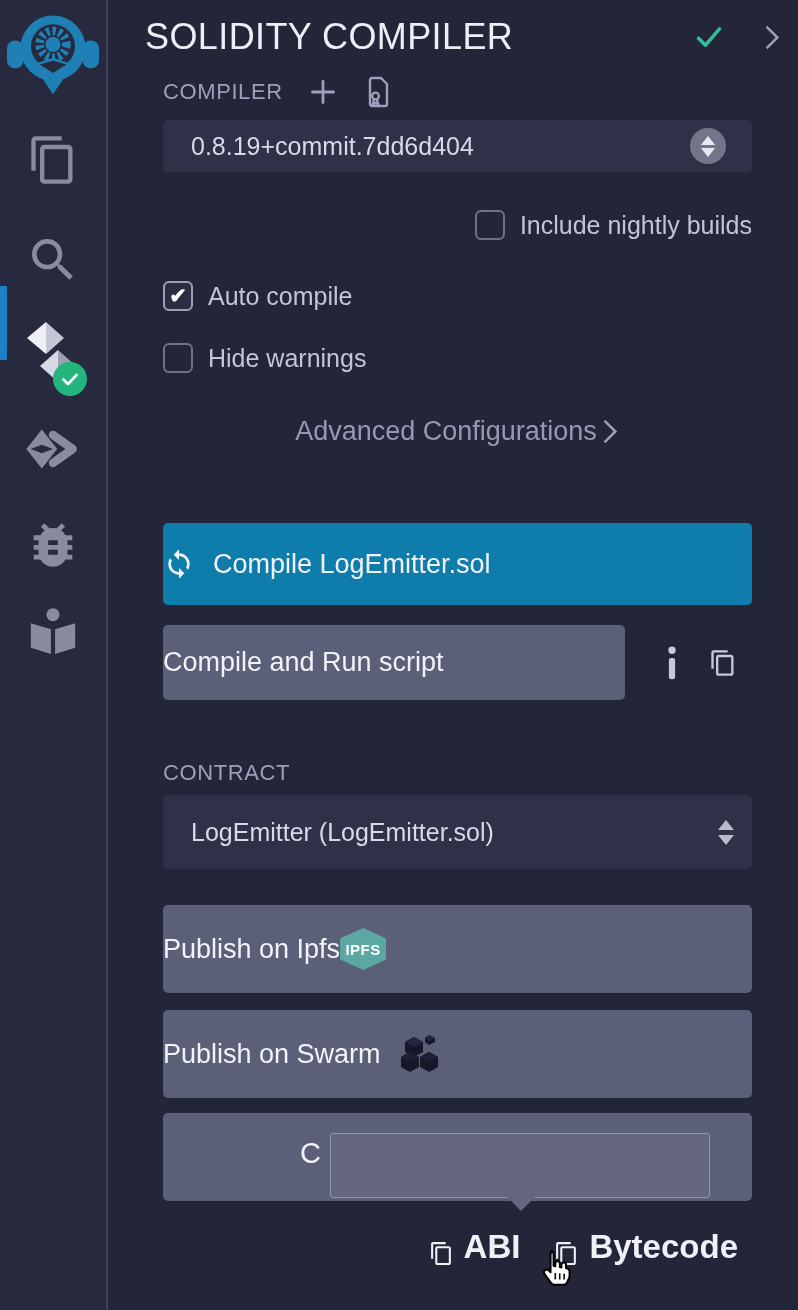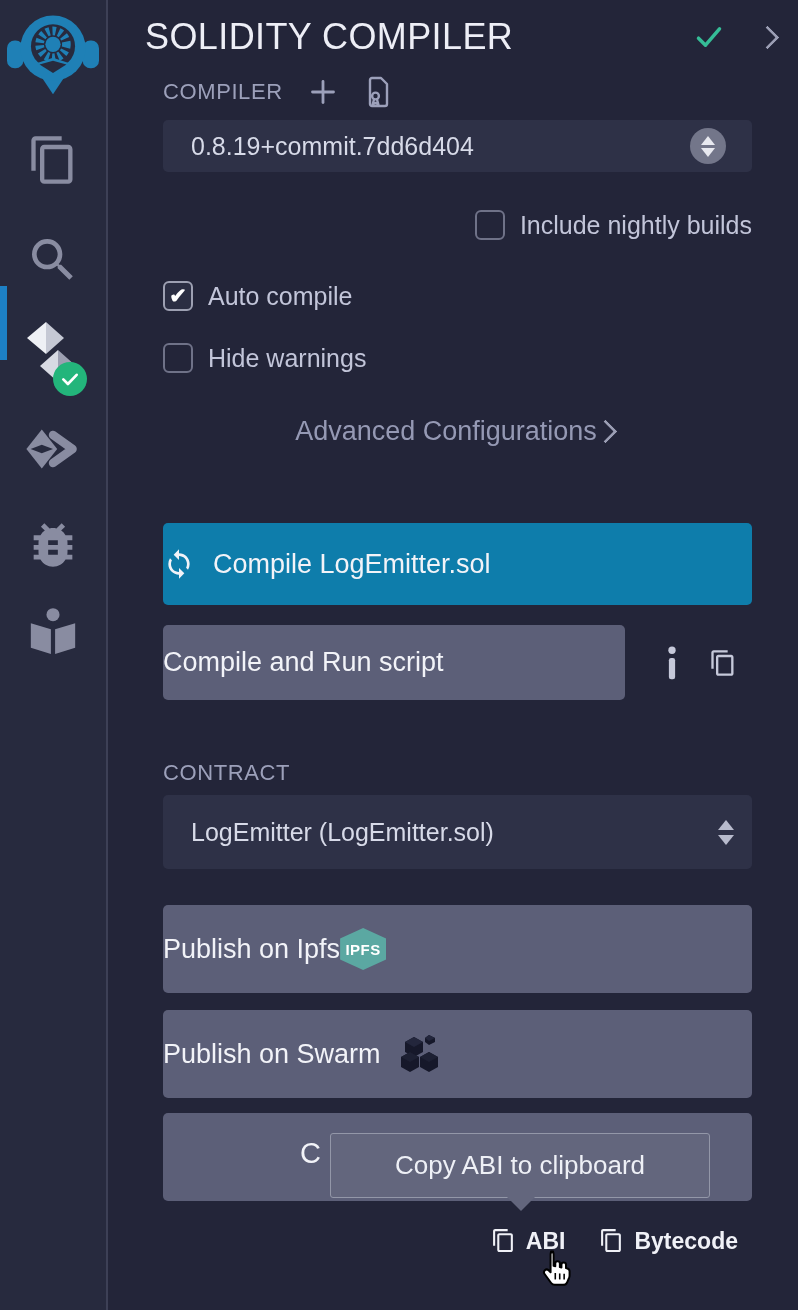--- a/index.html
+++ b/index.html
@@ -48,21 +48,21 @@
   .btn-blue{background:#0e7dab;}
   .btn-gray{background:#5c5f78;}
 
   .tooltip{background:#63667d;border:1px solid #9397a8;border-radius:3px;z-index:5;
            display:flex;align-items:center;justify-content:center;
            font-size:26px;color:#eef0f6;box-sizing:border-box;}
   .tooltip .caret{position:absolute;bottom:-14px;left:176px;width:0;height:0;
            border-left:14px solid transparent;border-right:14px solid transparent;
            border-top:14px solid #63667d;}
 
-  .copy-link{display:flex;align-items:flex-start;gap:10px;color:#f0f1f7;font-size:23px;
+  .copy-link{display:flex;align-items:flex-end;gap:10px;color:#f0f1f7;font-size:33px;
              font-weight:bold;cursor:pointer;}
 
   .ipfs-hex{width:46px;height:42px;background:#5ba8a2;display:flex;align-items:center;justify-content:center;
             clip-path:polygon(50% 0,100% 25%,100% 75%,50% 100%,0 75%,0 25%);
             color:#ffffff;font-size:15px;font-weight:bold;letter-spacing:.5px;}
   svg{display:block;}
 </style>
 </head>
 <body>
 
@@ -240,21 +240,20 @@
           <polygon points="30,18 39,23 30,28 21,23" fill="#1d2033"></polygon>
         </g>
       </svg>
     </div>
 
     <div class="abs btn btn-gray" style="top:1113px;left:55px;width:589px;height:88px;">
       <span style="position:absolute;left:137px;top:24px;font-size:29px;">C</span>
     </div>
 
     <div class="abs tooltip" style="top:1133px;left:222px;width:380px;height:65px;">
-      <span>Copy ABI to clipboard</span>
       <div class="caret"></div>
     </div>
 
     <div class="abs row" style="top:1228px;right:60px;gap:34px;">
       <div class="copy-link">
         <svg width="25" height="25" viewBox="0 0 24 24" fill="#f0f1f7">
           <path d="M16 1H4c-1.1 0-2 .9-2 2v14h2V3h12V1zm3 4H8c-1.1 0-2 .9-2 2v14c0 1.1.9 2 2 2h11c1.1 0 2-.9 2-2V7c0-1.1-.9-2-2-2zm0 16H8V7h11v14z"></path>
         </svg>
         <span>ABI</span>
       </div>

